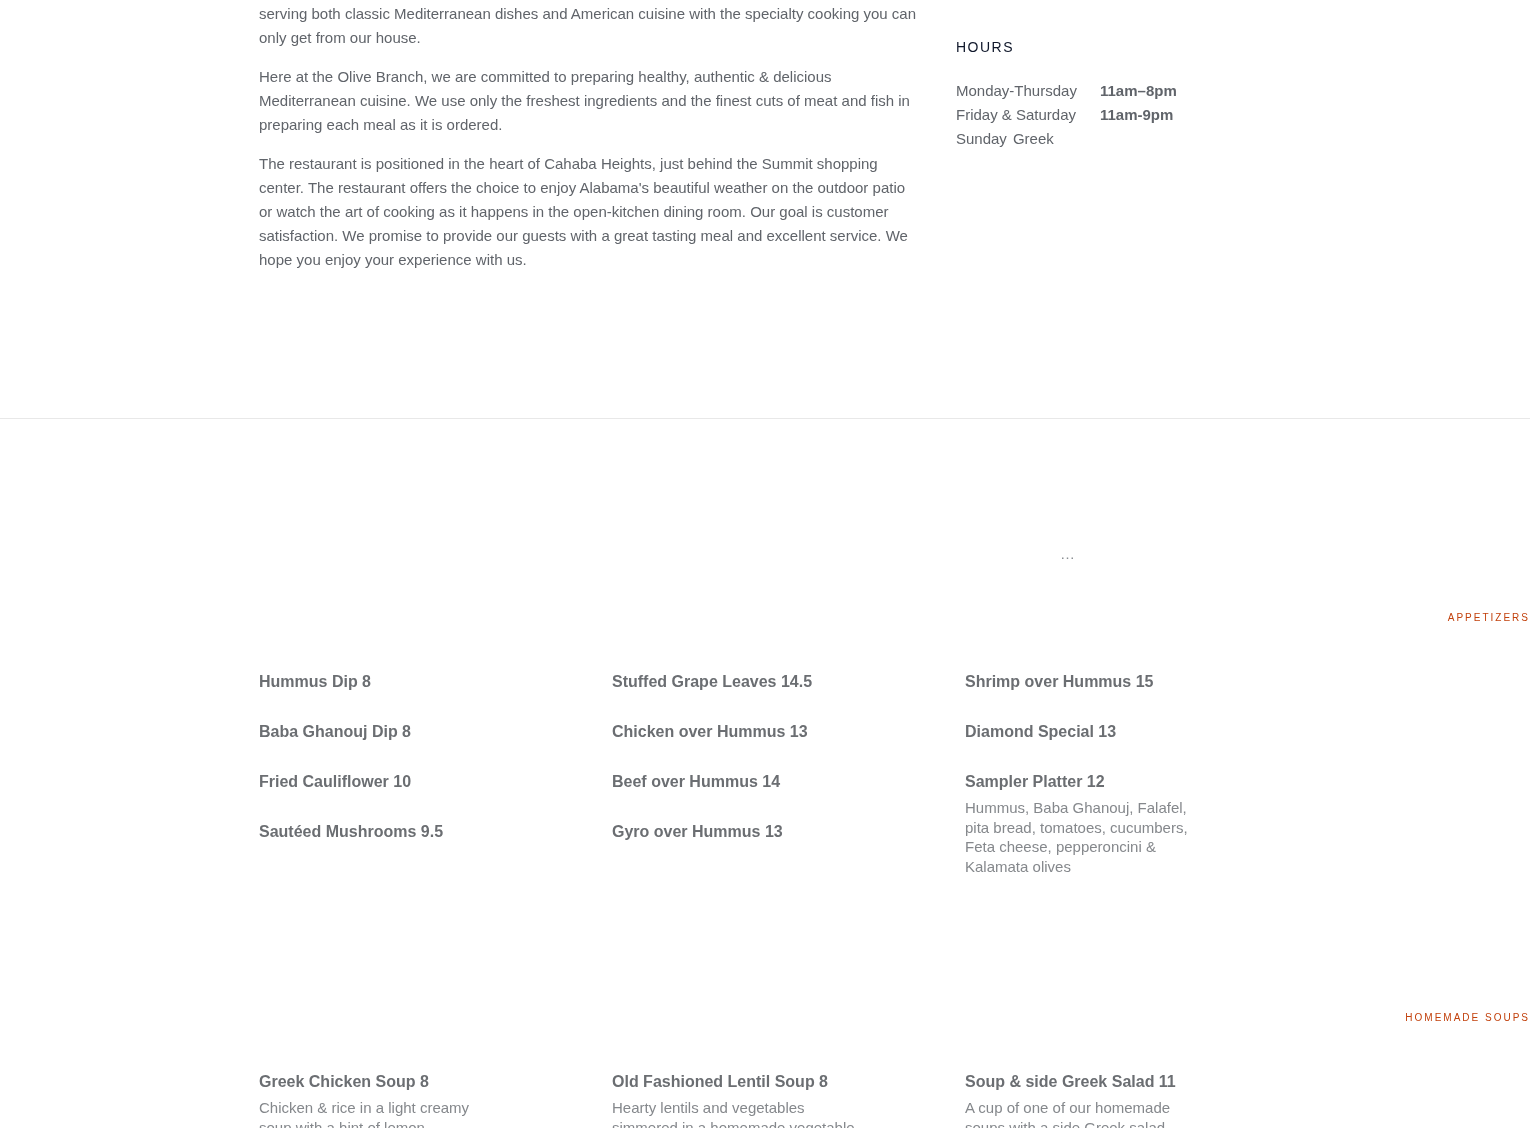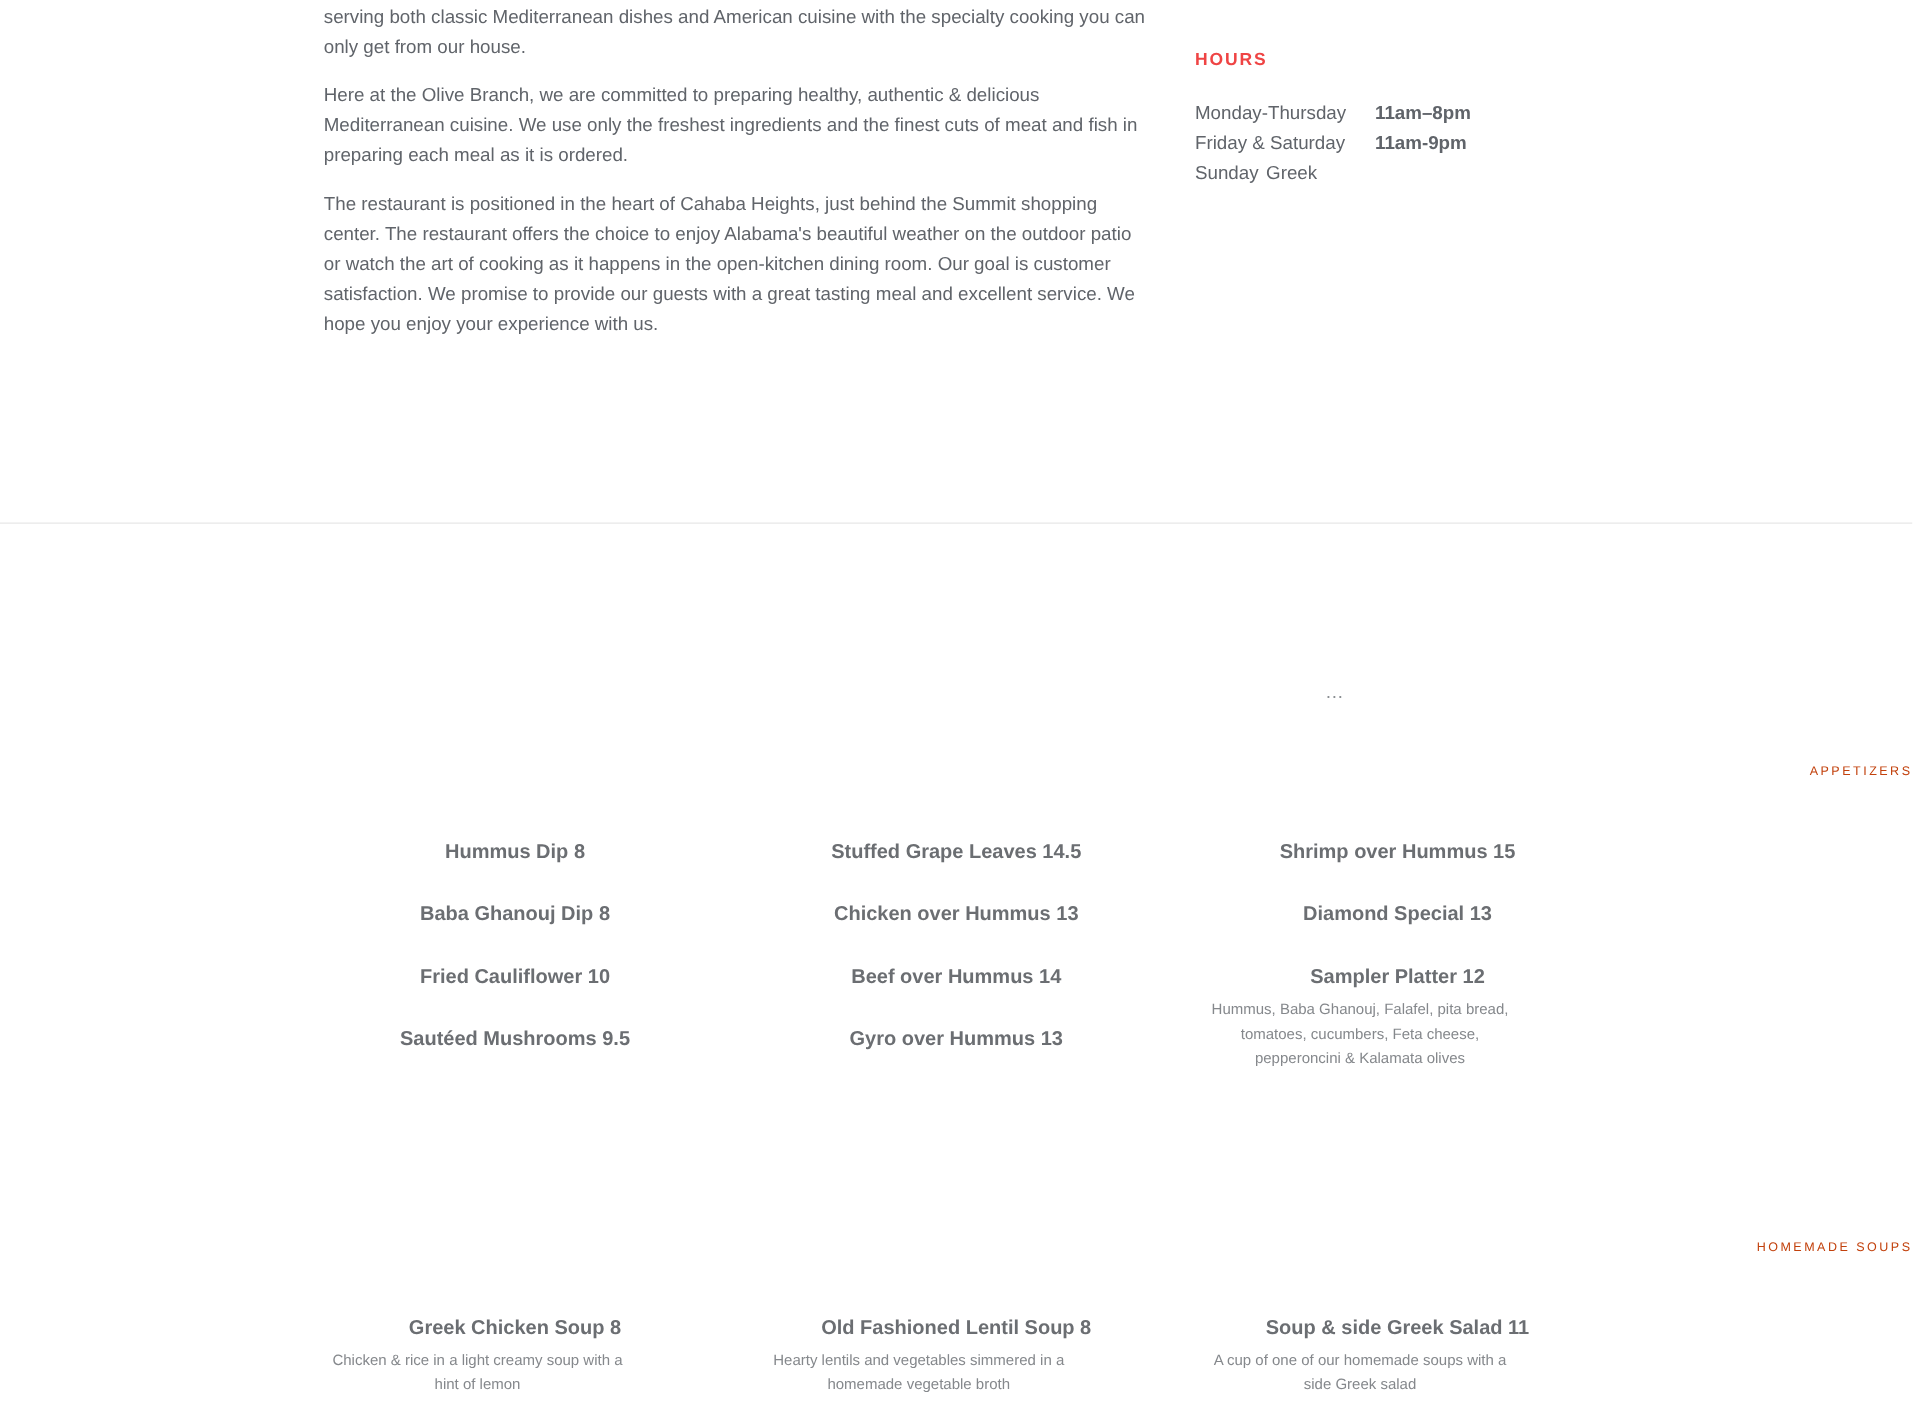--- a/index.html
+++ b/index.html
@@ -11,22 +11,22 @@
   }
 
   
   .top-section { display:flex; padding:2px 0 0 259px; }
   .about-col { width:661px; }
   .about-col p {
     font-size:15px; line-height:24px; color:#60646a; margin-bottom:15px;
   }
   .hours-col { margin-left:36px; width:330px; padding-top:37px; }
   .hours-title {
-    font-size:14px; font-weight:700; letter-spacing:1.5px;
-    color:#ef4444; margin-bottom:24px;
+    font-size:14px; font-weight:400; letter-spacing:1.5px;
+    color:#0f172a; margin-bottom:24px;
   }
   .hours-row { font-size:15px; line-height:24px; color:#60646a; display:flex; }
   .hours-label { font-weight:normal; }
   .hours-row.aligned .hours-label { min-width:144px; }
   .hours-row.inline .hours-label { margin-right:6px; }
   .hours-value.bold { font-weight:bold;text-align:center; }
 
   
   .menu-band {
     position:absolute; top:418px; left:0; width:1530px;
@@ -39,26 +39,26 @@
   .section-title {
     text-align:right; font-size:10px; font-weight:400;
     letter-spacing:2px; color:#c2410c;
   }
   .section-title.first { margin-top:193px; }
   .section-title.second { margin-top:108px; }
   .menu-columns {
     display:flex; margin-top:48px; padding-left:259px; gap:47px;
   }
   .menu-col { width:306px; }
-  .menu-item { margin-bottom:28px;text-align:center; }
+  .menu-item { margin-bottom:28px; }
   .menu-item-name {
     font-size:16px; font-weight:bold; color:#6b6e72; line-height:22px;
   }
   .menu-item-desc {
-    font-size:12px; line-height:19.5px; color:#85888c;
+    font-size:15px; line-height:19.5px; color:#85888c;
     max-width:246px; margin-top:5px;
   }
 </style>
 </head>
 <body>
 
 <div class="top-section">
   <div class="about-col">
     <p>serving both classic Mediterranean dishes and American cuisine with the specialty cooking you can only get from our house.</p>
     <p>Here at the Olive Branch, we are committed to preparing healthy, authentic &amp; delicious Mediterranean cuisine. We use only the freshest ingredients and the finest cuts of meat and fish in preparing each meal as it is ordered.</p>

